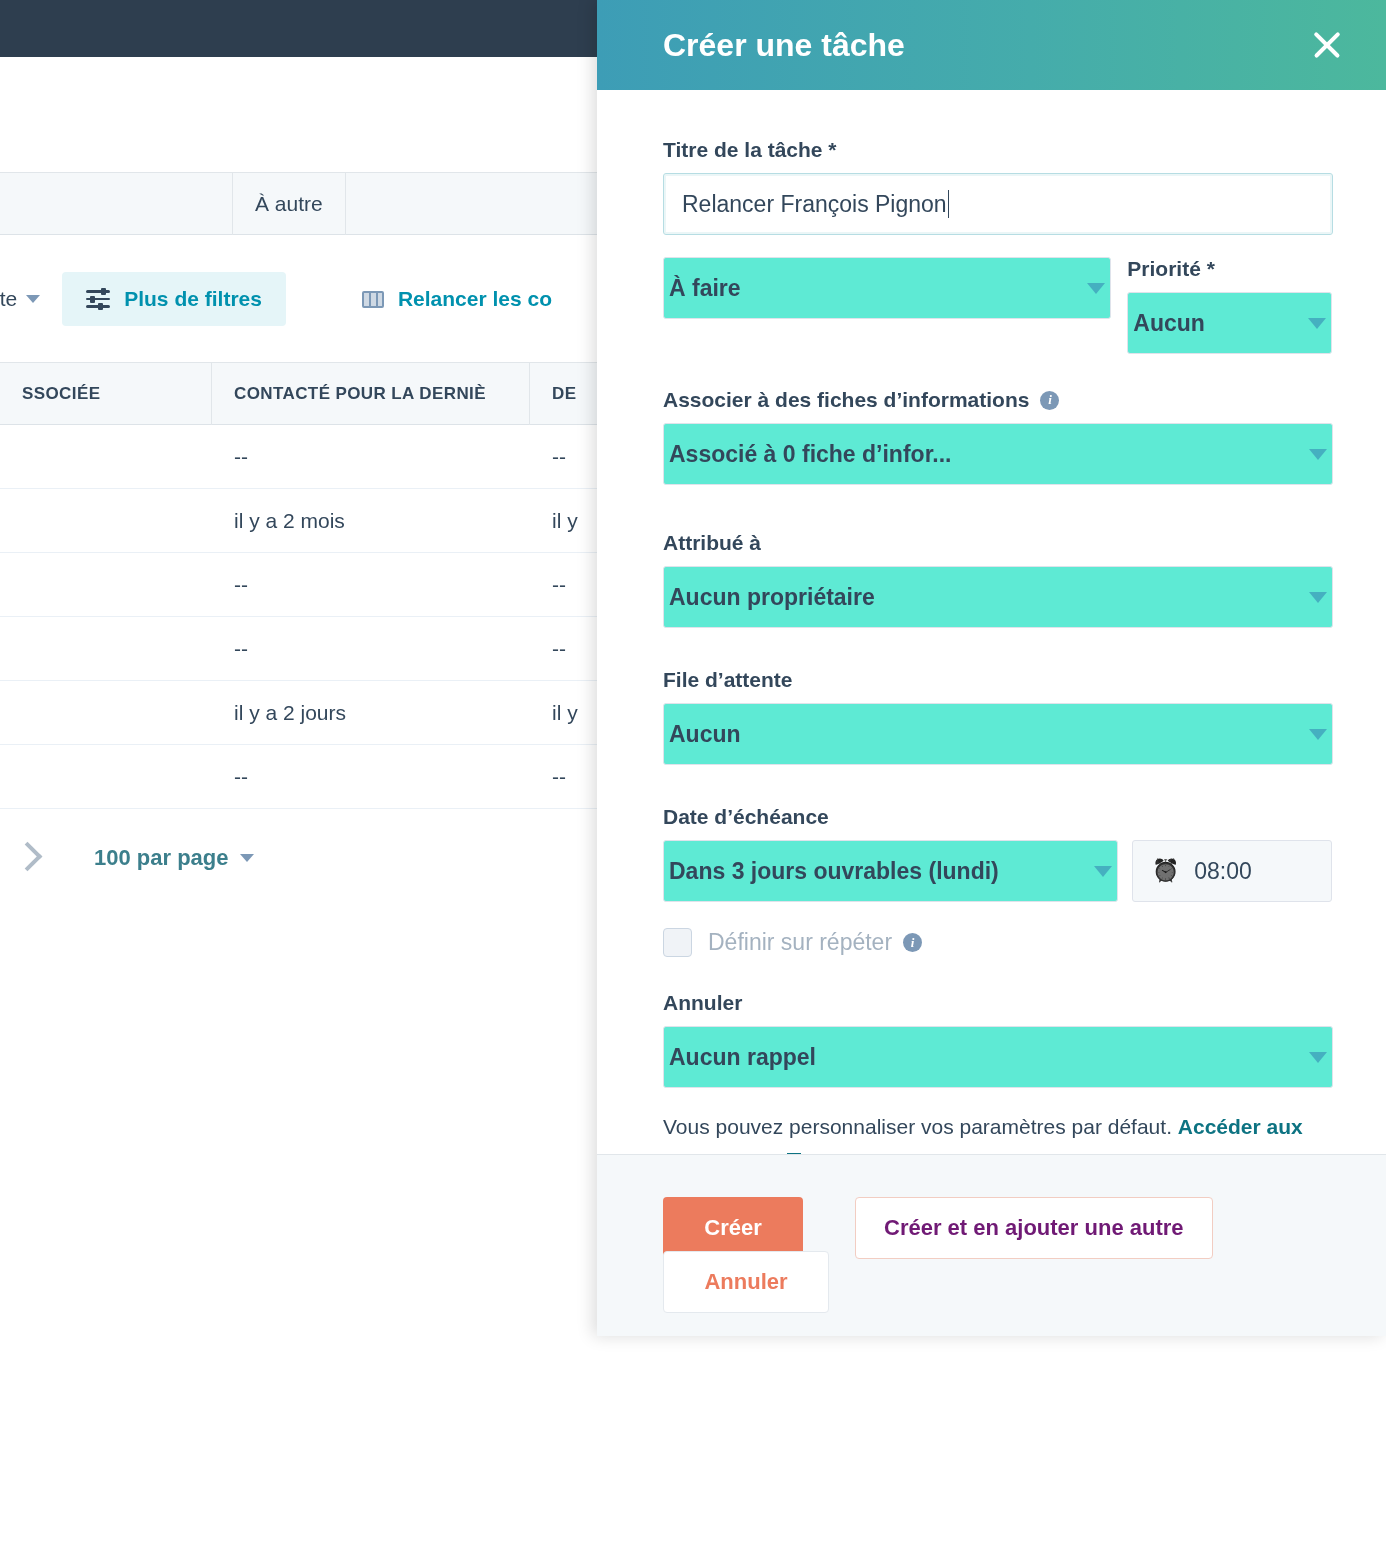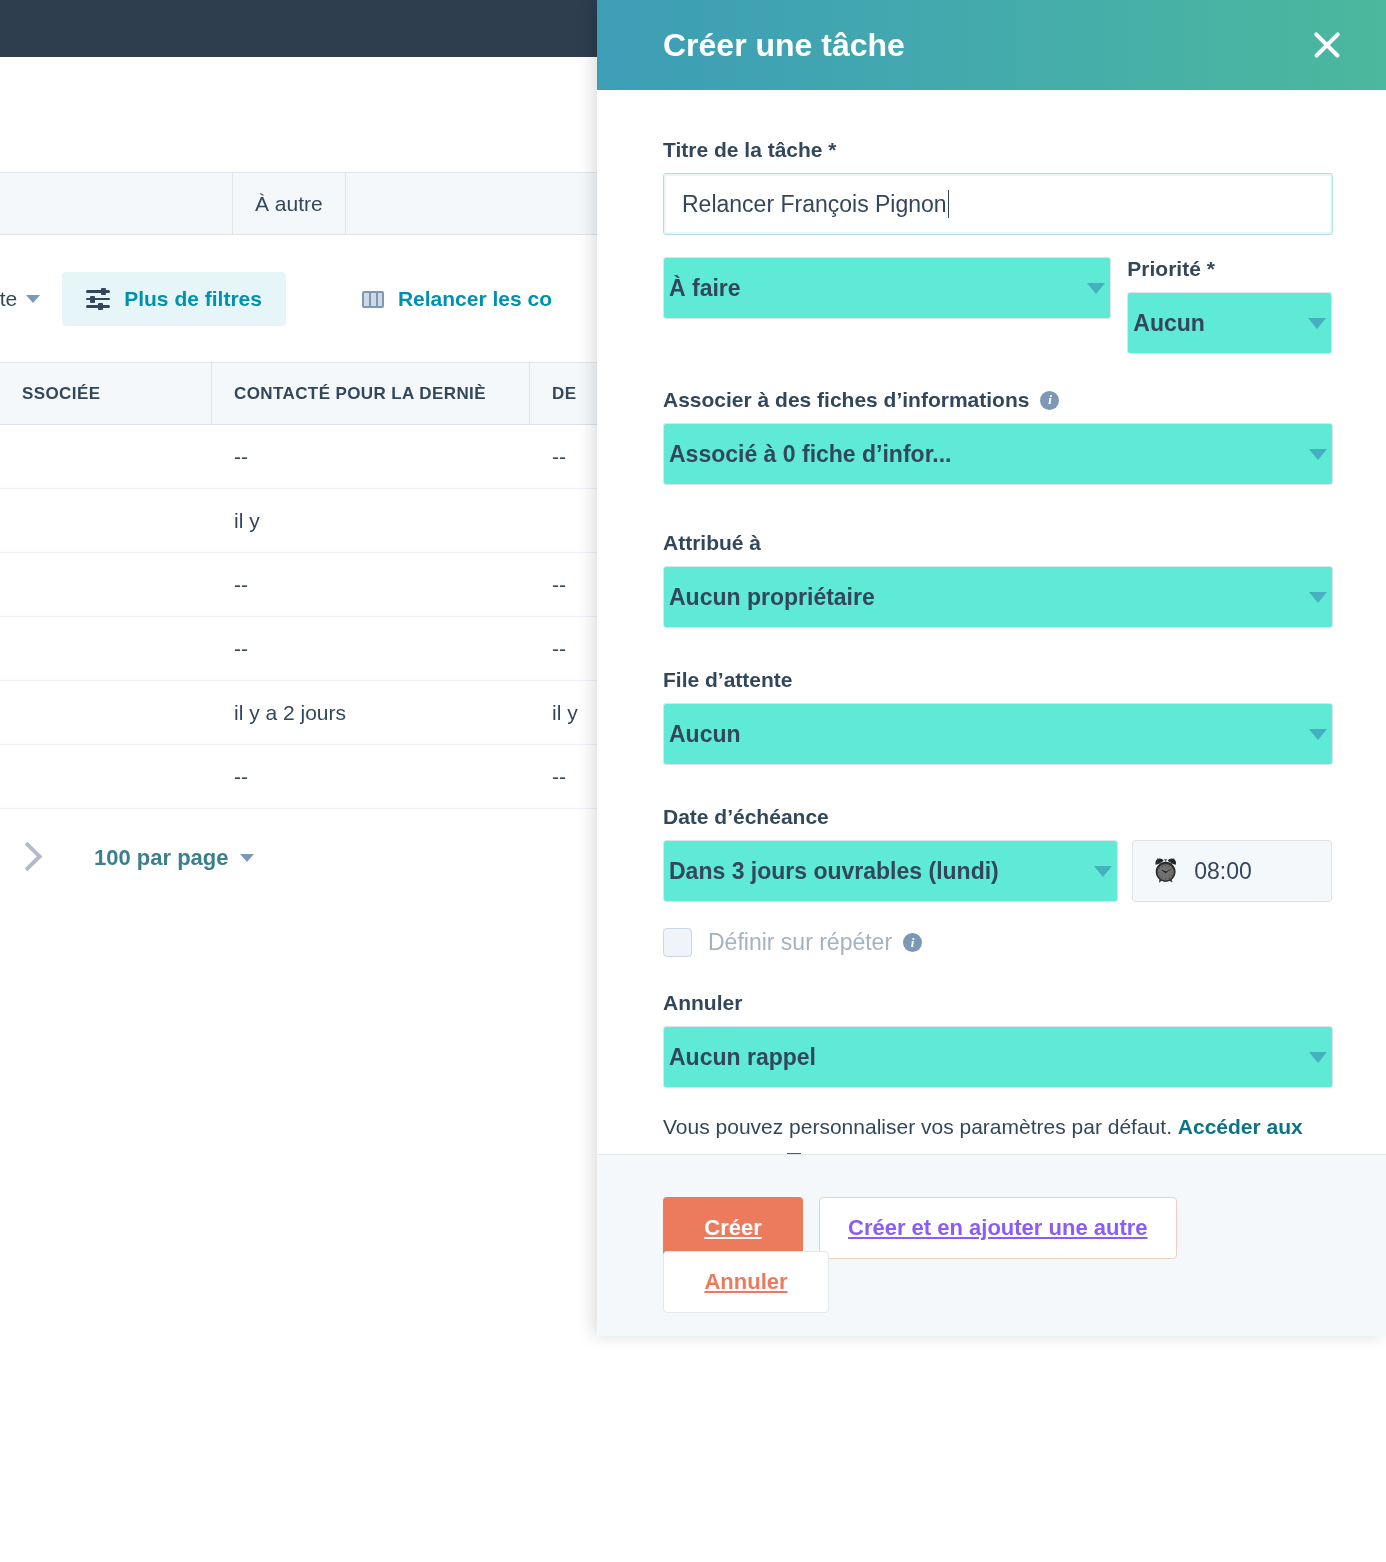--- a/index.html
+++ b/index.html
@@ -218,24 +218,23 @@
 
   .panel-footer {
     flex: 0 0 182px; background: #f5f8fa; border-top: 1px solid #e1e6ea;
     position: relative; padding: 42px 0 0 66px;
   }
   .btn-row { display: flex; align-items: flex-start; gap: 16px; }
   .btn {
     height: 62px; border-radius: 4px; font-size: 22px; font-weight: bold;
     display: flex; align-items: center; justify-content: center; padding: 0 28px;
     white-space: nowrap;
-    text-decoration: underline;
   }
   .btn-primary { background: #ec7b5d; color: #ffffff; min-width: 140px; }
-  .btn-outline { background: #ffffff; border: 1px solid #f2cdc2; color: #8b5cf6; }
+  .btn-outline { background: #ffffff; border: 1px solid #f2cdc2; color: #701a75; margin-left: 36px; }
   .btn-cancel {
     position: absolute; left: 66px; top: 96px;
     background: #ffffff; border: 1px solid #e4e9ee; color: #ec7b5d;
     min-width: 166px;
   }
 </style>
 </head>
 <body>
 
 <div id="root">
@@ -282,20 +281,21 @@
     </div>
 
     <div class="table-body">
       <div class="trow">
         <div class="td c1"></div>
         <div class="td c2">--</div>
         <div class="td c3">--</div>
       </div>
       <div class="trow">
         <div class="td c1"></div>
+        <div class="td c2">il y a 2 mois</div>
         <div class="td c3">il y</div>
       </div>
       <div class="trow">
         <div class="td c1"></div>
         <div class="td c2">--</div>
         <div class="td c3">--</div>
       </div>
       <div class="trow">
         <div class="td c1"></div>
         <div class="td c2">--</div>

